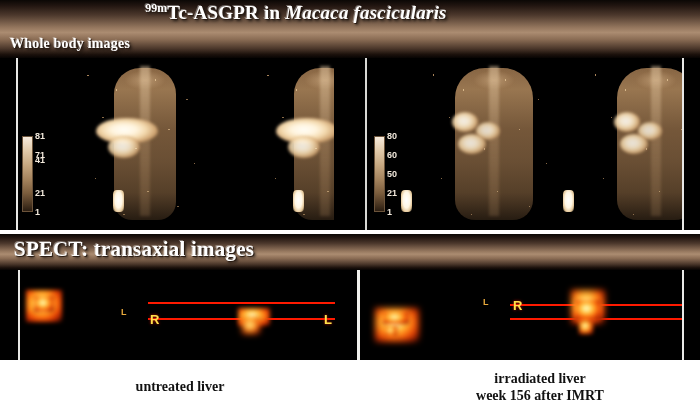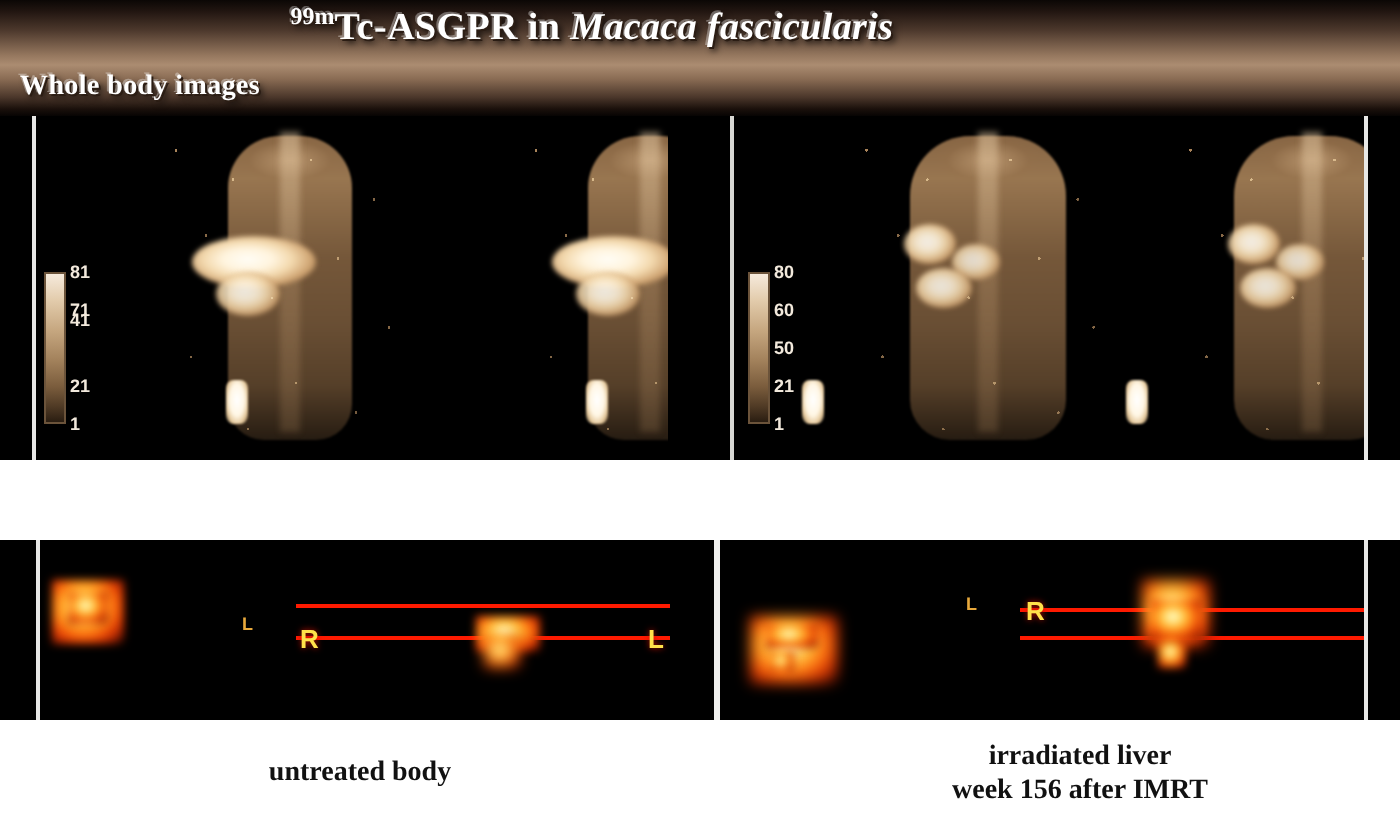--- a/index.html
+++ b/index.html
@@ -241,20 +241,23 @@
       <div class="torso wide"></div>
       <div class="spine"></div>
       <div class="liver mottle1" style="left:38px;"></div>
       <div class="liver mottle2" style="left:62px;"></div>
       <div class="liver mottle3" style="left:44px;"></div>
       <div class="noise"></div>
     </div>
     <div class="marker" style="left:195px;top:132px;"></div>
   </div>
 
+  <div class="band" id="spect-band">
+    <div class="band-title" id="subtitle-spect">SPECT: transaxial images</div>
+  </div>
 
   <div id="spect-row"></div>
   <div class="edge" id="spect-edge-left"></div>
   <div class="edge" id="spect-edge-right"></div>
 
   <div class="spect-panel" id="spect-panel-left" style="top:270px;">
     <div class="hot" style="left:6px;top:20px;width:36px;height:32px;"></div>
     <div class="hot" style="left:14px;top:26px;width:20px;height:16px;"></div>
 
     <div class="axis-label lbl-Lsmall" style="left:101px;top:38px;">L</div>
@@ -282,20 +285,20 @@
     <div class="redline" style="left:147px;top:48px;width:176px;"></div>
 
     <div class="axis-label lbl-R" style="left:150px;top:29px;">R</div>
 
     <div class="hot soft" style="left:208px;top:20px;width:34px;height:34px;"></div>
     <div class="hot" style="left:212px;top:30px;width:26px;height:20px;"></div>
     <div class="hot" style="left:216px;top:50px;width:14px;height:14px;"></div>
   </div>
 
   <div class="caption" id="caption-left">
-    <span>untreated body</span>
+    <span>untreated liver</span>
   </div>
   <div class="caption" id="caption-right">
     <div>irradiated liver</div>
     <div>week 156 after IMRT</div>
   </div>
 
 </div>
 
 </body></html>

